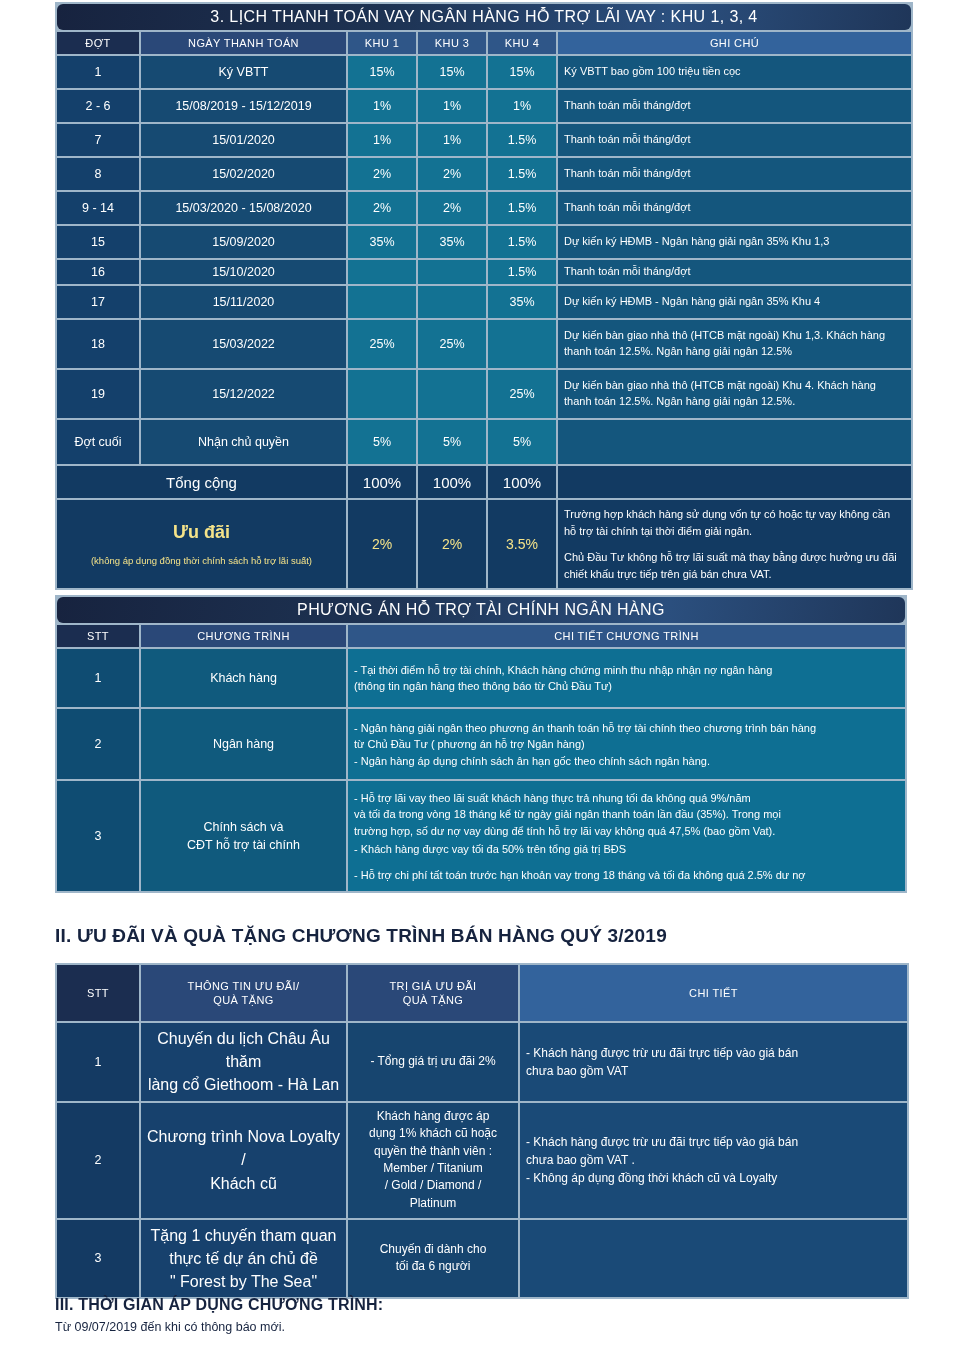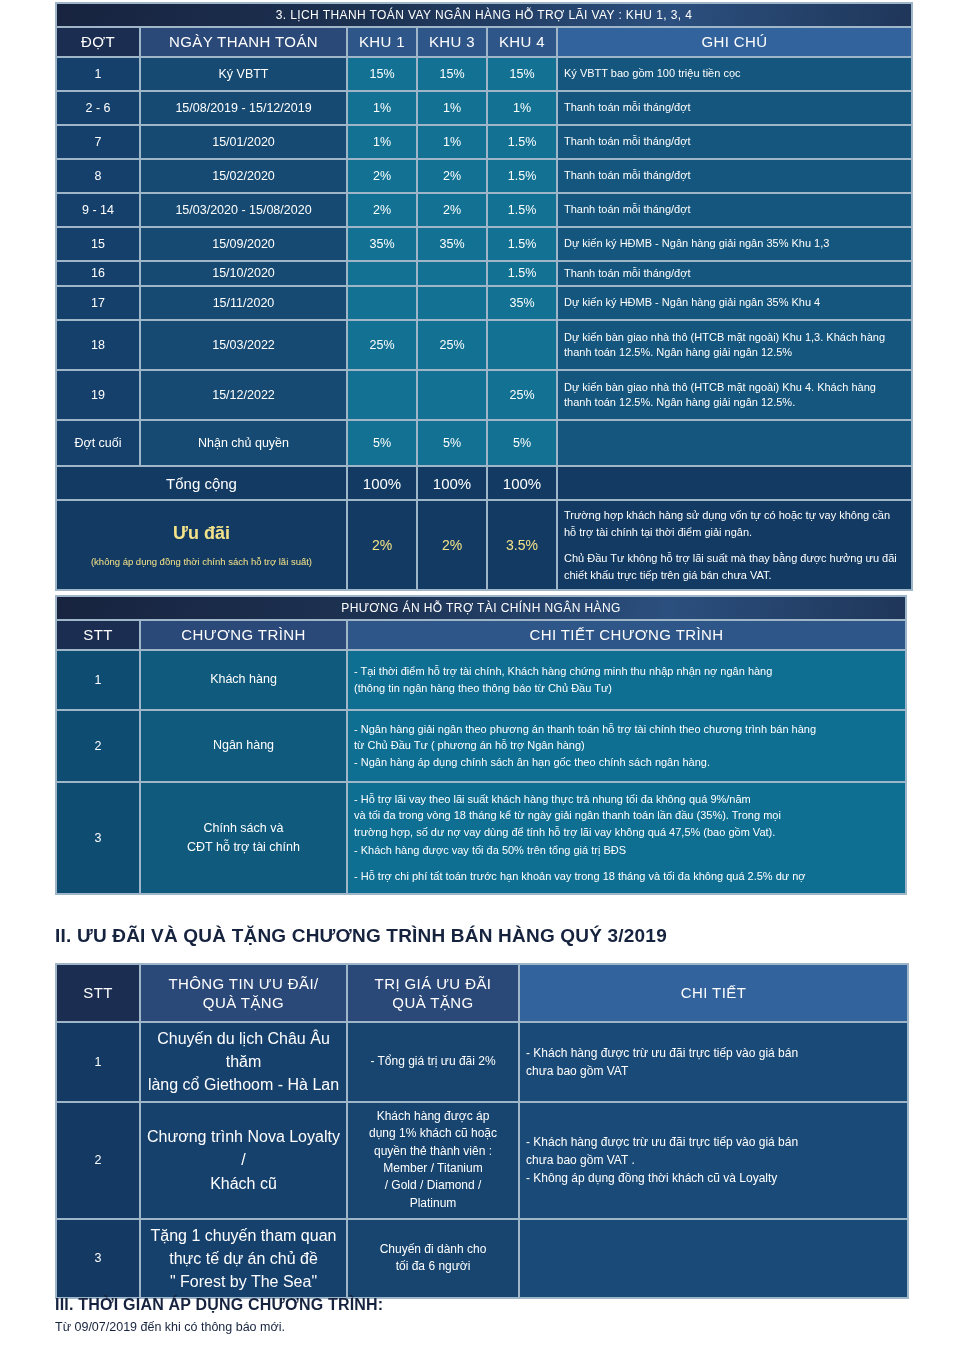--- a/index.html
+++ b/index.html
@@ -24,29 +24,30 @@
     table-layout:fixed;
     background:#9fb6c9;
   }
   .tbl td, .tbl th { vertical-align:middle; padding:4px 6px; font-weight:normal; }
 
   
   .banner {
     background:linear-gradient(100deg,#17233f 0%,#1d3252 38%,#2b4f7e 72%,#1f3659 100%);
     color:#ffffff;
     text-align:center;
-    font-size:12px;
+    font-size:16px;
     font-weight:bold;
     letter-spacing:.4px;
     padding:10px 4px 11px;
     text-transform:uppercase;
+    border-radius:6px;
   }
 
   
-  .hd        { background:#2a4878; font-weight:bold; font-size:15px;
+  .hd        { background:#2a4878; font-weight:bold; font-size:11px;
                letter-spacing:.4px; text-transform:uppercase; padding:9px 4px; line-height:1.3; }
   .hd-dark   { background:#1b2d50; }
   .hd-light  { background:#2f5688; }
   .hd-lighter{ background:#33639c; }
 
   
   .c-stt   { background:#14406b; text-align:center; font-size:12.5px; }
   .c-date  { background:#164a72; text-align:center; font-size:12.5px; }
   .c-num   { background:#137293; text-align:center; font-size:12.5px; }
   .c-note  { background:#14567d; text-align:left; font-size:11px; line-height:1.45; padding-left:8px; }

